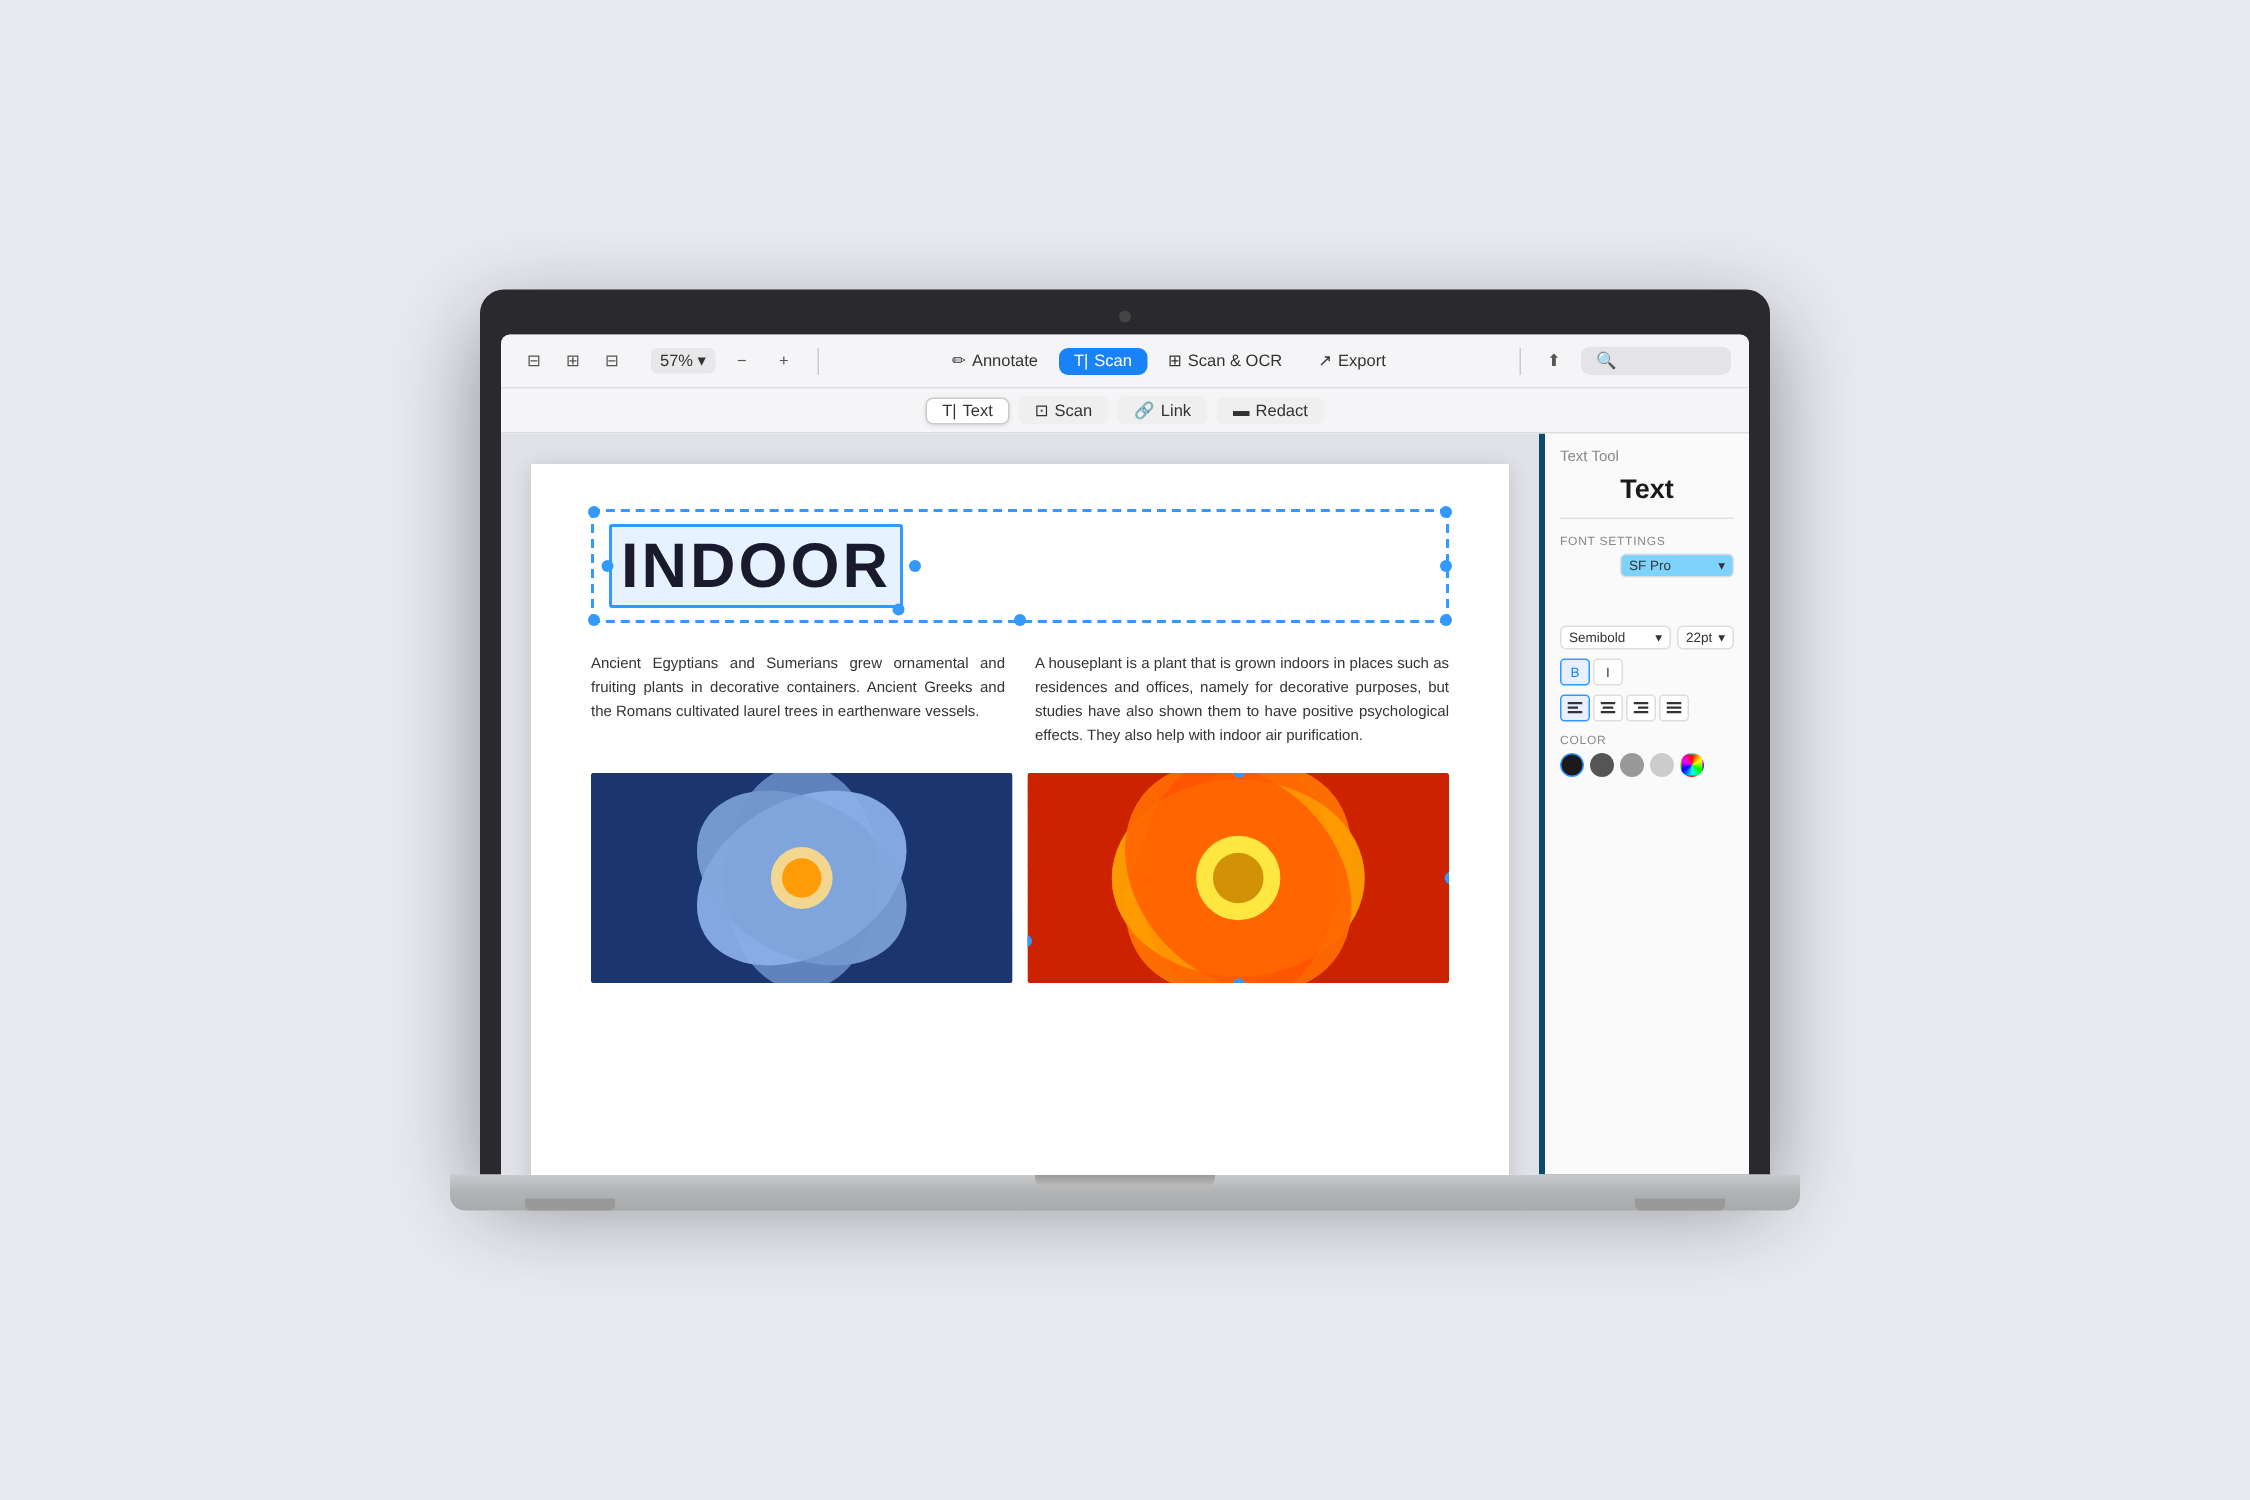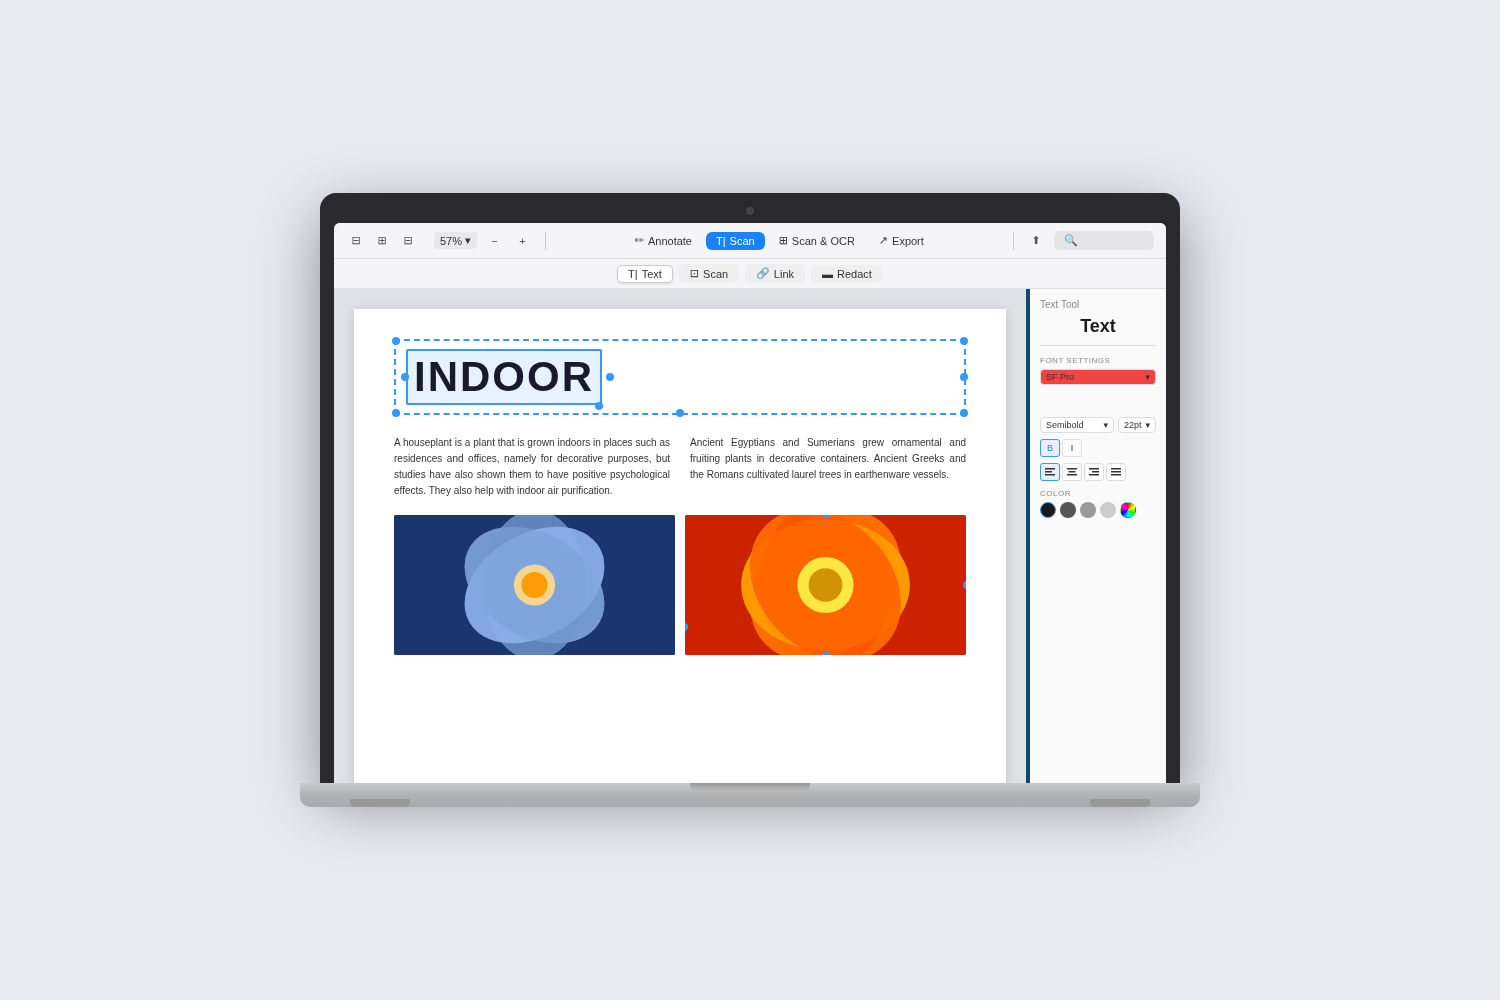--- a/index.html
+++ b/index.html
@@ -325,29 +325,30 @@
 
     .font-select-row {
       display: flex;
       align-items: center;
       gap: 4px;
       margin-bottom: 4px;
     }
 
     .font-select {
       flex: 1;
-      background: #ef4444;
+      background: #7dd3fc;
       border: 1px solid #ddd;
       border-radius: 4px;
       padding: 2px 5px;
       font-size: 9px;
       color: #333;
       display: flex;
       align-items: center;
       justify-content: space-between;
+      margin-left: 40px;
     }
 
     .font-style-row {
       display: flex;
       align-items: flex-end;
       gap: 4px;
       margin-bottom: 6px;
       margin-top: 32px;
     }
 
@@ -590,24 +591,24 @@
                   <span style="width:8px;height:8px;background:#3399ff;border-radius:50%;position:absolute;right:-1px;bottom:-5px;"></span>
                 </div>
 
 
                 <span style="width:8px;height:8px;background:#3399ff;border-radius:50%;display:inline-block;vertical-align:middle;margin-left:4px;"></span>
               </div>
             </div>
 
             <div class="text-columns">
               <div class="text-col">
-                <span>A houseplant is a plant that is grown indoors in places such as residences and offices, namely for decorative purposes, but studies have also shown them to have positive psychological effects. They also help with indoor air purification.</span>
+                <span>Ancient Egyptians and Sumerians grew ornamental and fruiting plants in decorative containers. Ancient Greeks and the Romans cultivated laurel trees in earthenware vessels.</span>
               </div>
               <div class="text-col">
-                <span>Ancient Egyptians and Sumerians grew ornamental and fruiting plants in decorative containers. Ancient Greeks and the Romans cultivated laurel trees in earthenware vessels.</span>
+                <span>A houseplant is a plant that is grown indoors in places such as residences and offices, namely for decorative purposes, but studies have also shown them to have positive psychological effects. They also help with indoor air purification.</span>
               </div>
             </div>
 
             <div class="image-row">
 
               <div class="img-placeholder">
                 <div class="blue-flower">
                   
                   <svg width="100%" height="100%" viewBox="0 0 300 180" preserveAspectRatio="xMidYMid slice">
 

